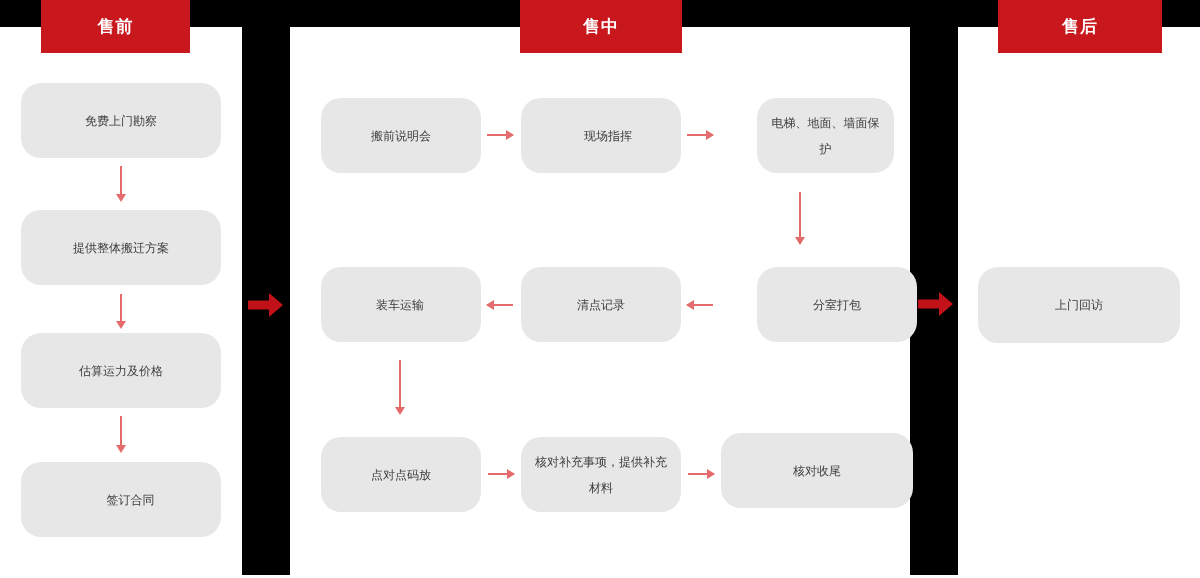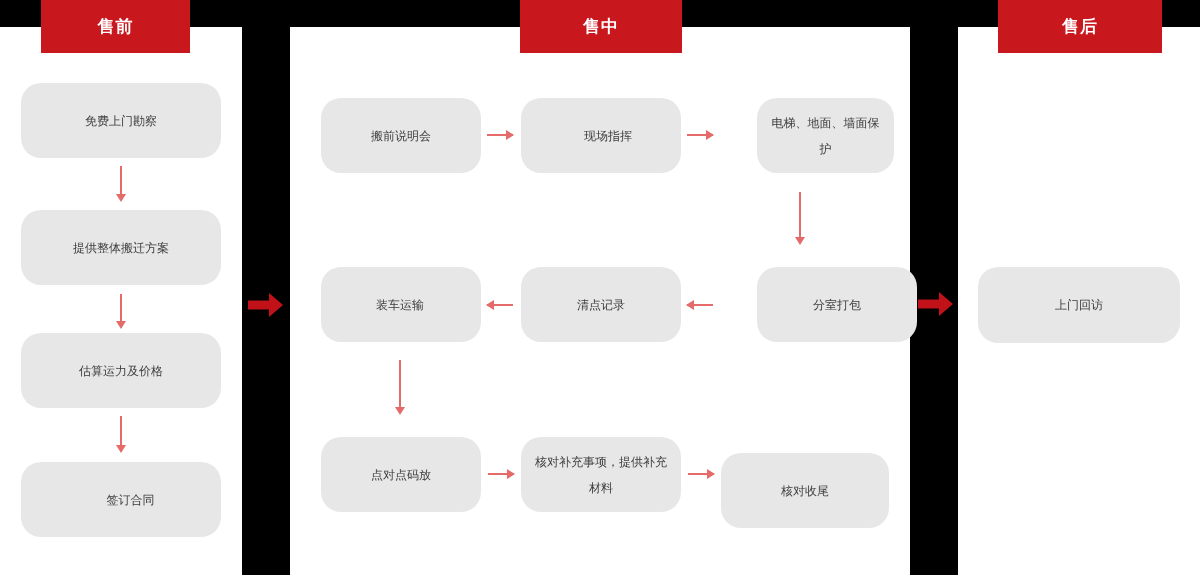--- a/index.html
+++ b/index.html
@@ -86,21 +86,21 @@
   <div class="box" style="left:521px;top:267px;width:160px;height:75px;">清点记录</div>
   <div class="arrow-h left" style="left:687px;top:304px;width:26px;"></div>
   <div class="box" style="left:721px;top:267px;width:160px;height:75px;margin-left:36px;">分室打包</div>
 
   <div class="arrow-v" style="left:399px;top:360px;height:48px;"></div>
 
   <div class="box" style="left:321px;top:437px;width:160px;height:75px;">点对点码放</div>
   <div class="arrow-h right" style="left:488px;top:473px;width:26px;"></div>
   <div class="box" style="left:521px;top:437px;width:160px;height:75px;">核对补充事项，提供补充材料</div>
   <div class="arrow-h right" style="left:688px;top:473px;width:26px;"></div>
-  <div class="box" style="left:721px;top:453px;width:168px;height:75px;">核对收尾</div>
+  <div class="box" style="left:721px;top:433px;width:192px;height:75px;">核对收尾</div>
 
   <div class="block-arrow" style="left:918px;top:291px;">
     <svg viewBox="0 0 35 26" xmlns="http://www.w3.org/2000/svg">
         <path d="M0 8.5 H21 V1 L35 13 L21 25 V17.5 H0 Z" fill="#c01218"></path>
       </svg>
   </div>
 
   <div class="box" style="left:978px;top:267px;width:202px;height:76px;">上门回访</div>
 
 </div>

